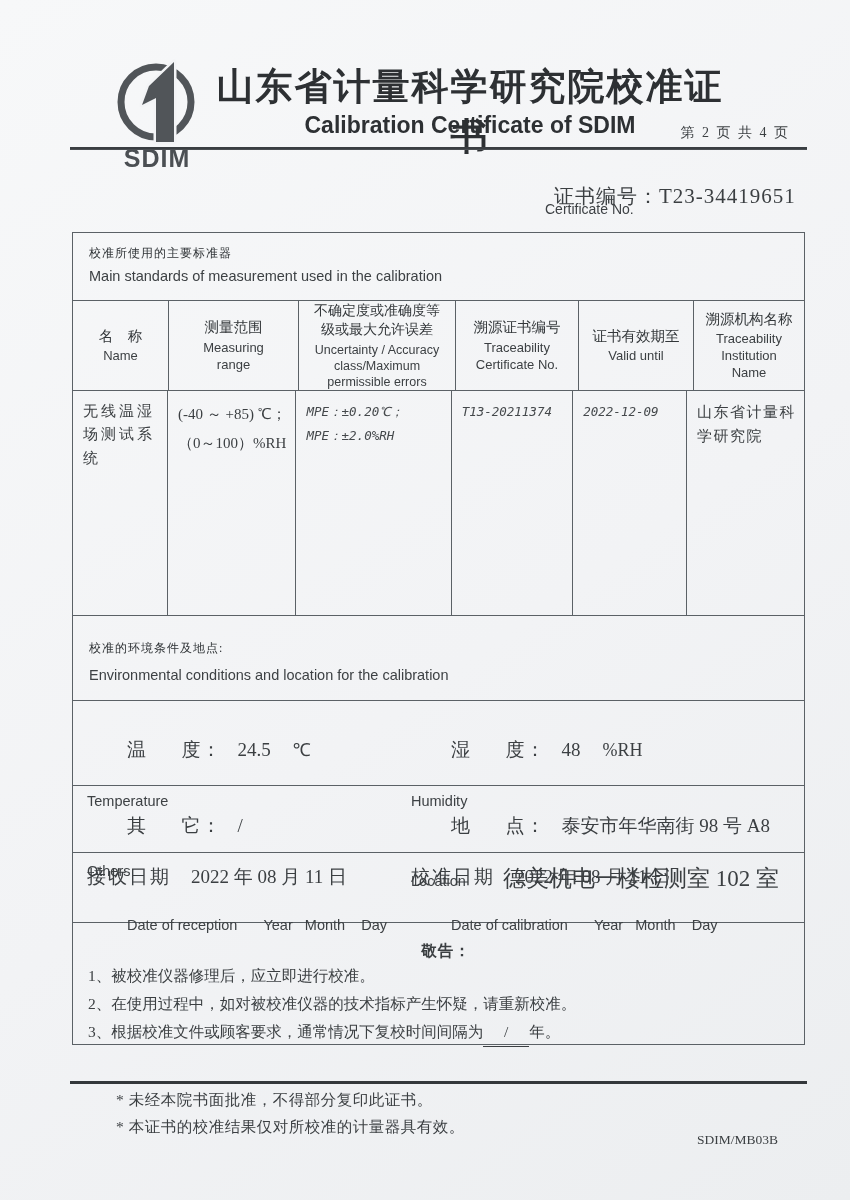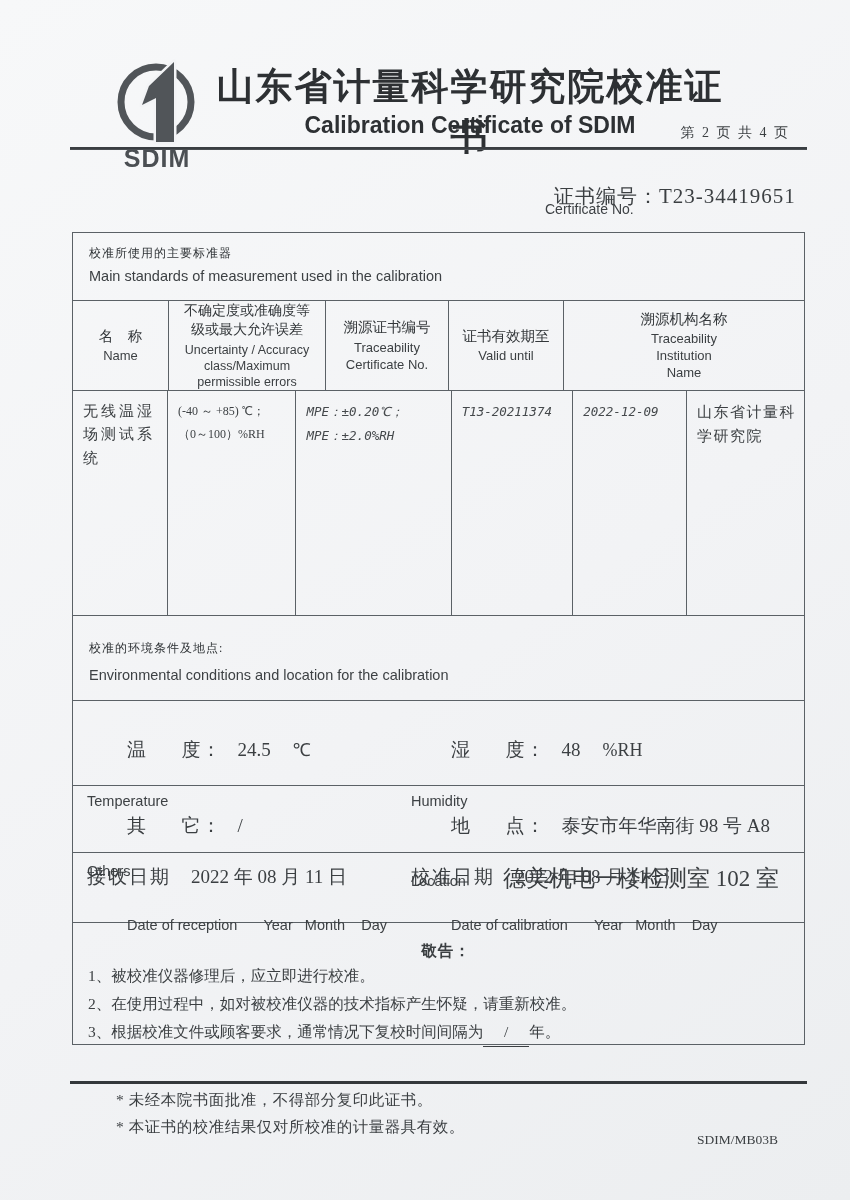--- a/index.html
+++ b/index.html
@@ -45,21 +45,21 @@
   .gcell:last-child { border-right:none; }
   .hcell { display:flex; flex-direction:column; justify-content:center; align-items:center;
     text-align:center; padding:2px 6px; }
   .hcell .zh { font-size:14.5px; line-height:1.4; white-space:pre; color:#33373a; }
   .hcell .en { font-family:"Liberation Sans", sans-serif; font-size:13px; line-height:1.3;
     white-space:pre; color:#3b3f42; margin-top:2px; }
   .hcell.tight .zh { font-size:14px; }
   .hcell.tight .en { font-size:12.5px; }
   .bcell { padding:9px 8px 0 10px; white-space:pre; }
   .b-name { font-size:15px; letter-spacing:3px; line-height:1.55; white-space:pre-wrap; }
-  .b-range { font-size:12px; line-height:1.9; }
+  .b-range { font-size:15px; line-height:1.9; }
   .b-mono { font-family:"DejaVu Sans Mono", monospace; font-size:12.5px; line-height:1.9; color:#44484b;font-style:italic; }
   .b-inst { font-size:15px; letter-spacing:1.5px; line-height:1.6; }
   
   .env-row { position:relative; border-bottom:1px solid #5b6166; }
   .row-temp { height:85px; }
   .row-others { height:67px; }
   .row-dates { height:70px; }
   .half { position:absolute; top:0; }
   .half.left { left:14px; }
   .half.right { left:338px; }
@@ -119,20 +119,25 @@
     <div class="sec-title row-std-title">
       <div class="zh">校准所使用的主要标准器</div>
       <div class="en">Main standards of measurement used in the calibration</div>
     </div>
 
     <div class="grid grid-header">
       <div class="gcell hcell c1">
         <div class="zh">名    称</div>
         <div class="en">Name</div>
       </div>
+      <div class="gcell hcell c2">
+        <div class="zh">测量范围</div>
+        <div class="en">Measuring
+range</div>
+      </div>
       <div class="gcell hcell tight c3">
         <div class="zh">不确定度或准确度等
 级或最大允许误差</div>
         <div class="en">Uncertainty / Accuracy
 class/Maximum
 permissible errors</div>
       </div>
       <div class="gcell hcell c4">
         <div class="zh">溯源证书编号</div>
         <div class="en">Traceability

